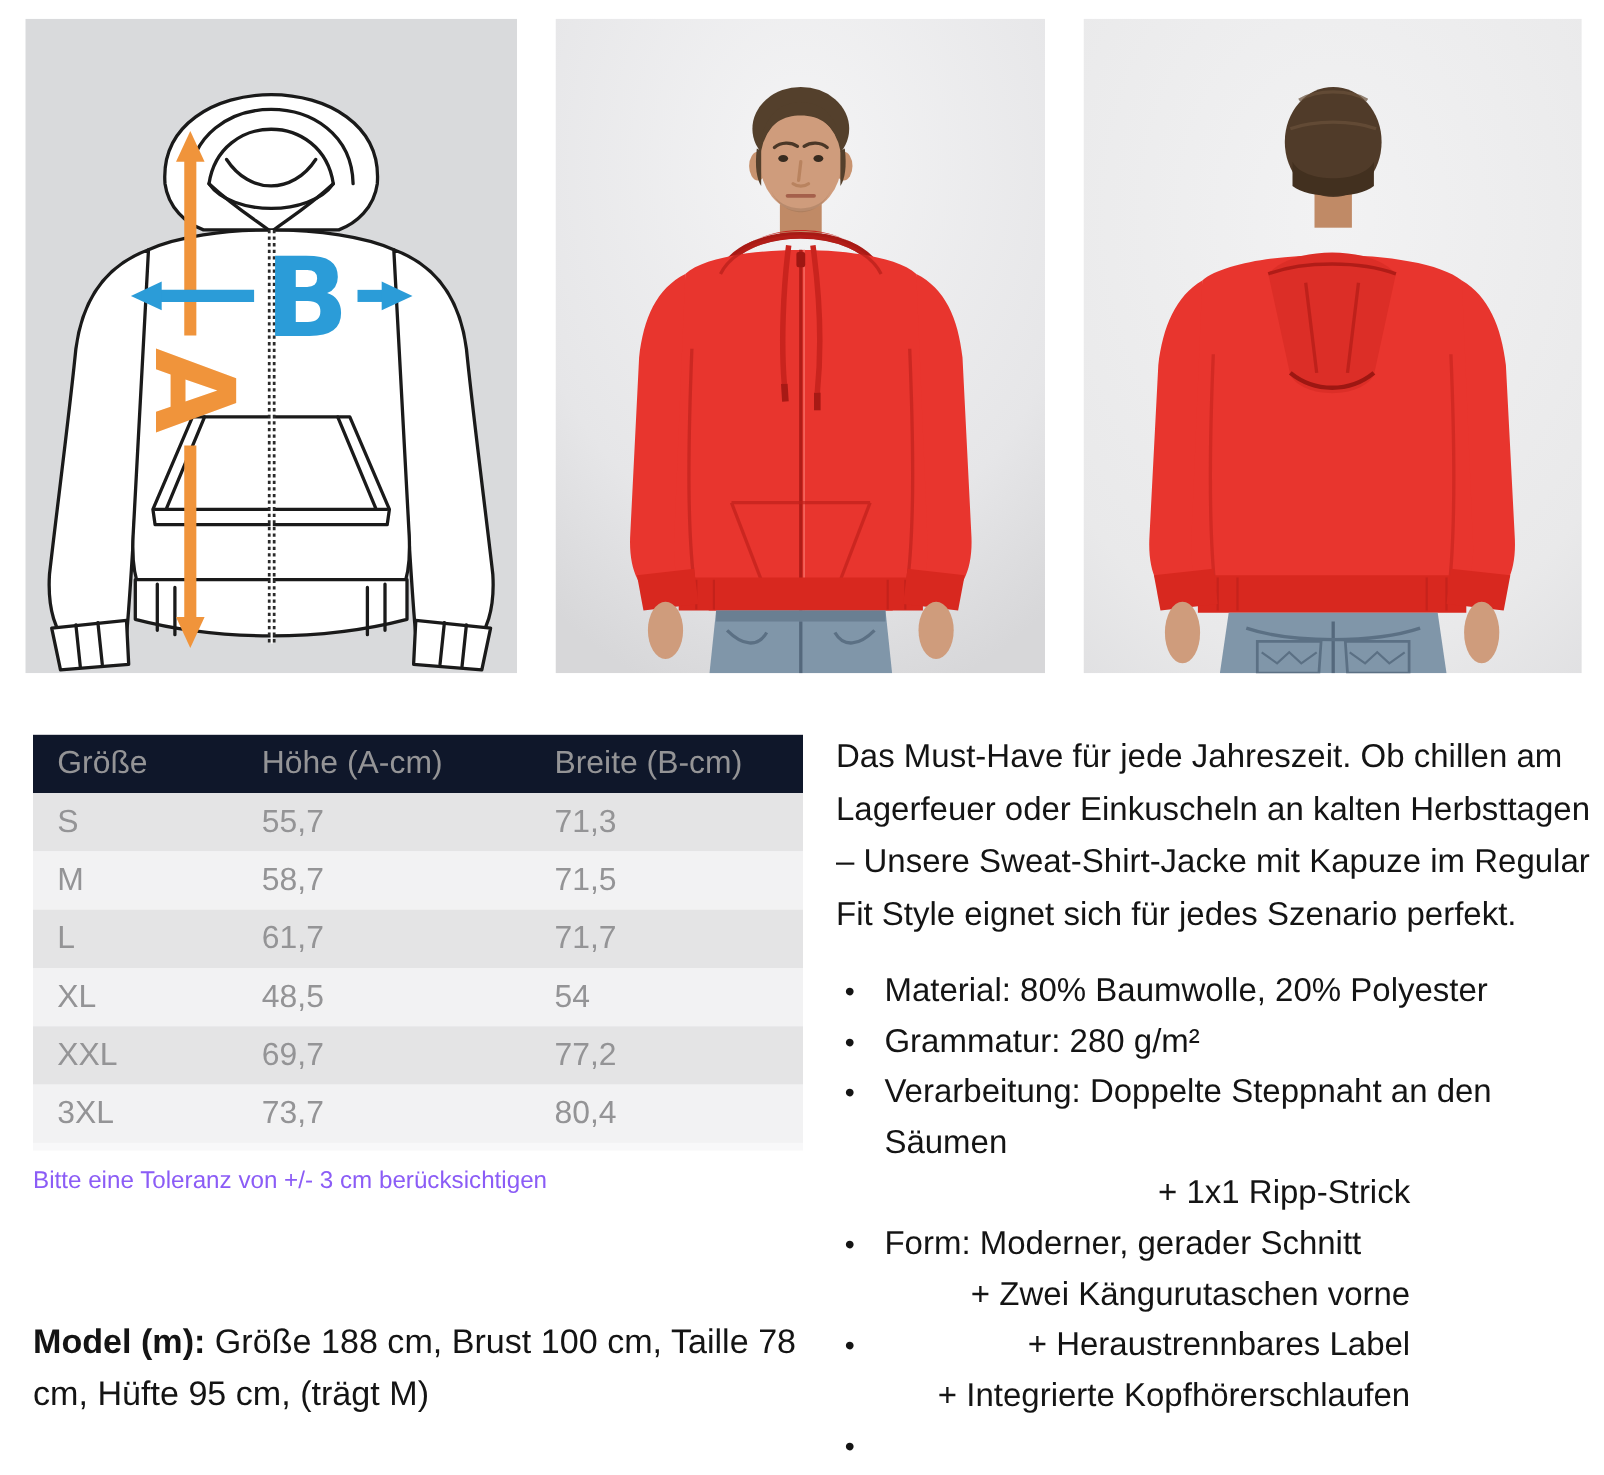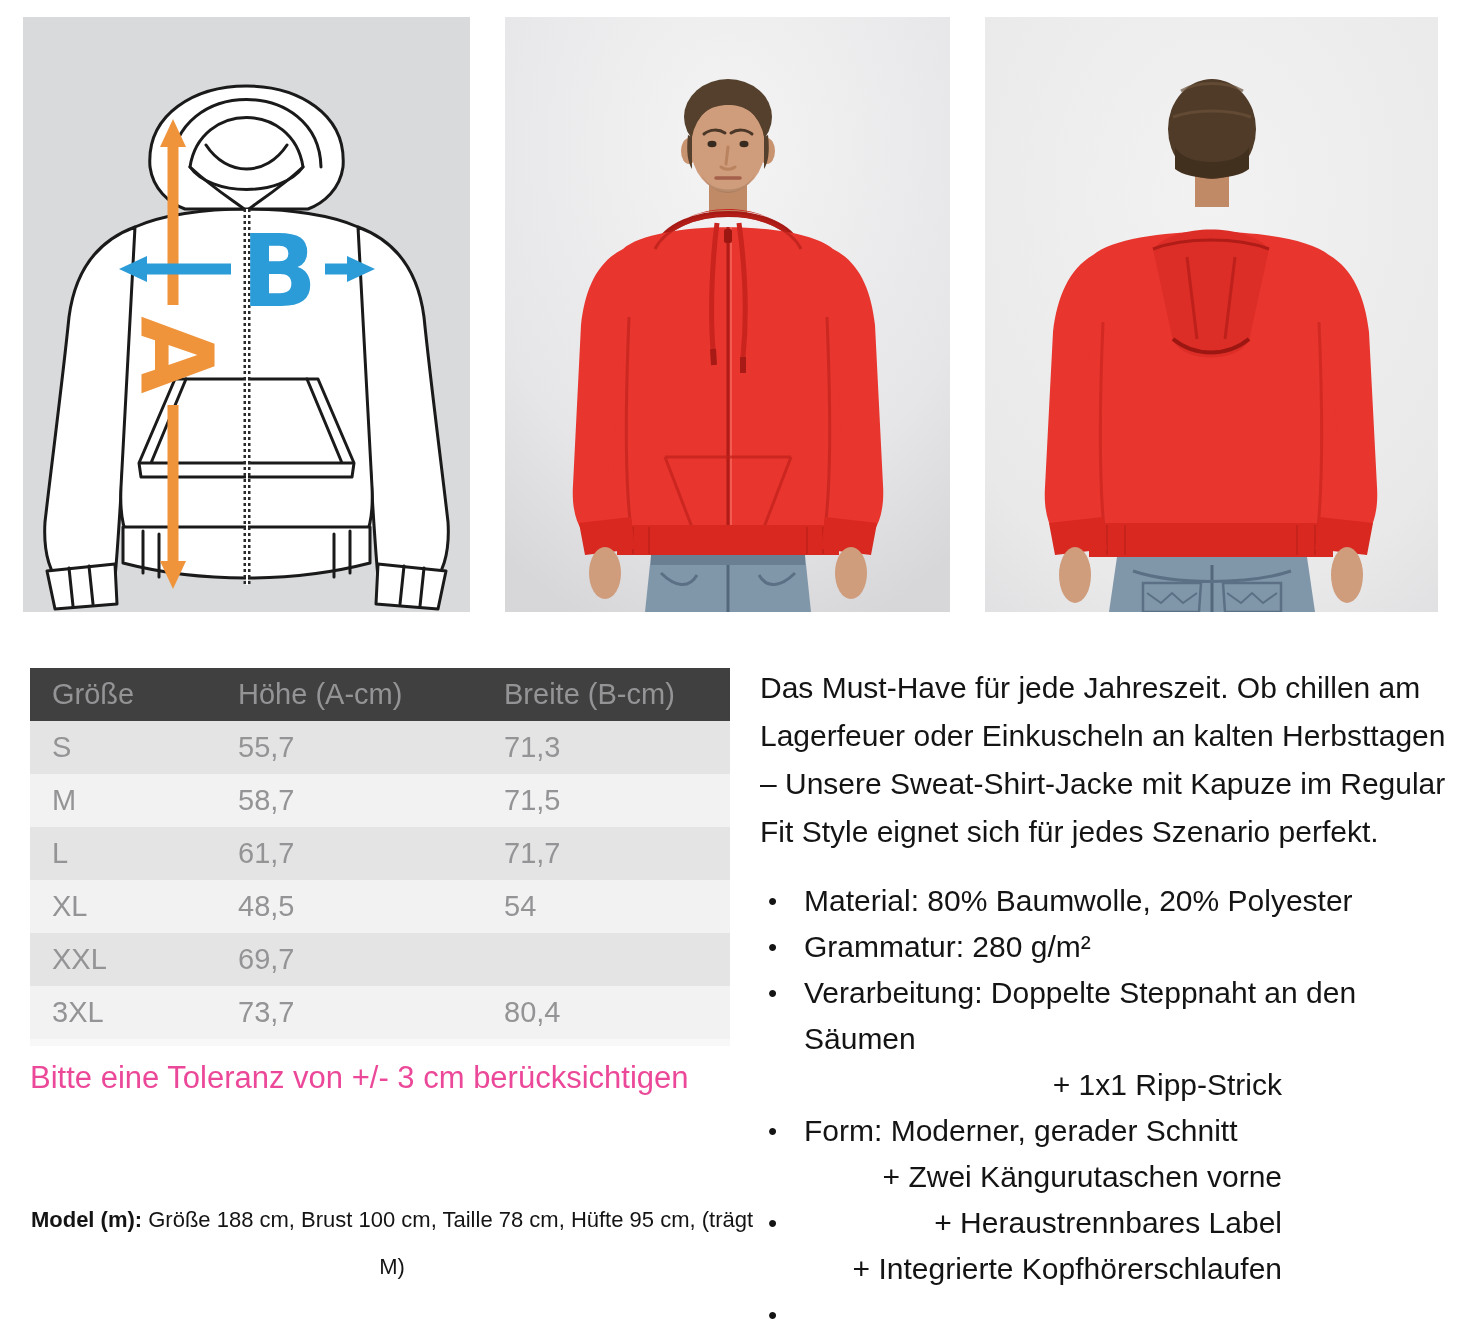--- a/index.html
+++ b/index.html
@@ -7,27 +7,27 @@
         font-family:"Liberation Sans",sans-serif;color:#141414;overflow:hidden;}
   .panel{position:absolute;top:17px;height:595px;}
   .panel svg{display:block;width:100%;height:100%;}
   .diagram-panel{left:23px;width:447px;}
   .photo-front-panel{left:505px;width:445px;}
   .photo-back-panel{left:985px;width:453px;}
 
   
   .size-table{position:absolute;left:30px;top:668px;width:700px;background:#f8f8f9;padding-bottom:7px;}
   .thead,.trow{display:grid;grid-template-columns:186px 266px 1fr;height:53px;align-items:center;}
-  .thead{background:#404040;}
+  .thead{background:#0f172a;}
   .trow{background:#f2f2f3;}
   .trow.alt{background:#e4e4e5;}
   .tcell{padding-left:22px;font-size:29px;color:#949496;}
 
-  .tolerance{position:absolute;left:30px;top:1060px;width:720px;font-size:31px;color:#ec4899;}
-  .model-info{position:absolute;left:30px;top:1196px;width:724px;font-size:22px;line-height:47px;color:#141414;text-align:center;}
+  .tolerance{position:absolute;left:30px;top:1060px;width:720px;font-size:22px;color:#8b5cf6;}
+  .model-info{position:absolute;left:30px;top:1196px;width:724px;font-size:31px;line-height:47px;color:#141414;}
   .model-info .bold{font-weight:bold;}
 
   
   .description{position:absolute;left:760px;top:664px;width:700px;color:#141414;}
   .intro{margin:0;font-size:30px;line-height:48px;}
   .features{list-style:none;margin:22px 0 0 0;padding:0;font-size:30px;line-height:46px;}
   .features li{position:relative;padding-left:44px;}
   .features li::before{content:"\2022";position:absolute;left:8px;top:0;font-size:26px;line-height:46px;color:#141414;}
   .feat-text{white-space:pre-wrap;}
   .feat-extra{display:block;width:500px;margin-left:-22px;text-align:right;}
@@ -224,20 +224,21 @@
           <div class="tcell">71,7</div>
         </div>
         <div class="trow">
           <div class="tcell">XL</div>
           <div class="tcell">48,5</div>
           <div class="tcell">54</div>
         </div>
         <div class="trow alt">
           <div class="tcell">XXL</div>
           <div class="tcell">69,7</div>
+          <div class="tcell">77,2</div>
         </div>
         <div class="trow">
           <div class="tcell">3XL</div>
           <div class="tcell">73,7</div>
           <div class="tcell">80,4</div>
         </div>
       </div>
   </div>
 
   <div class="tolerance">Bitte eine Toleranz von +/- 3 cm berücksichtigen</div>

